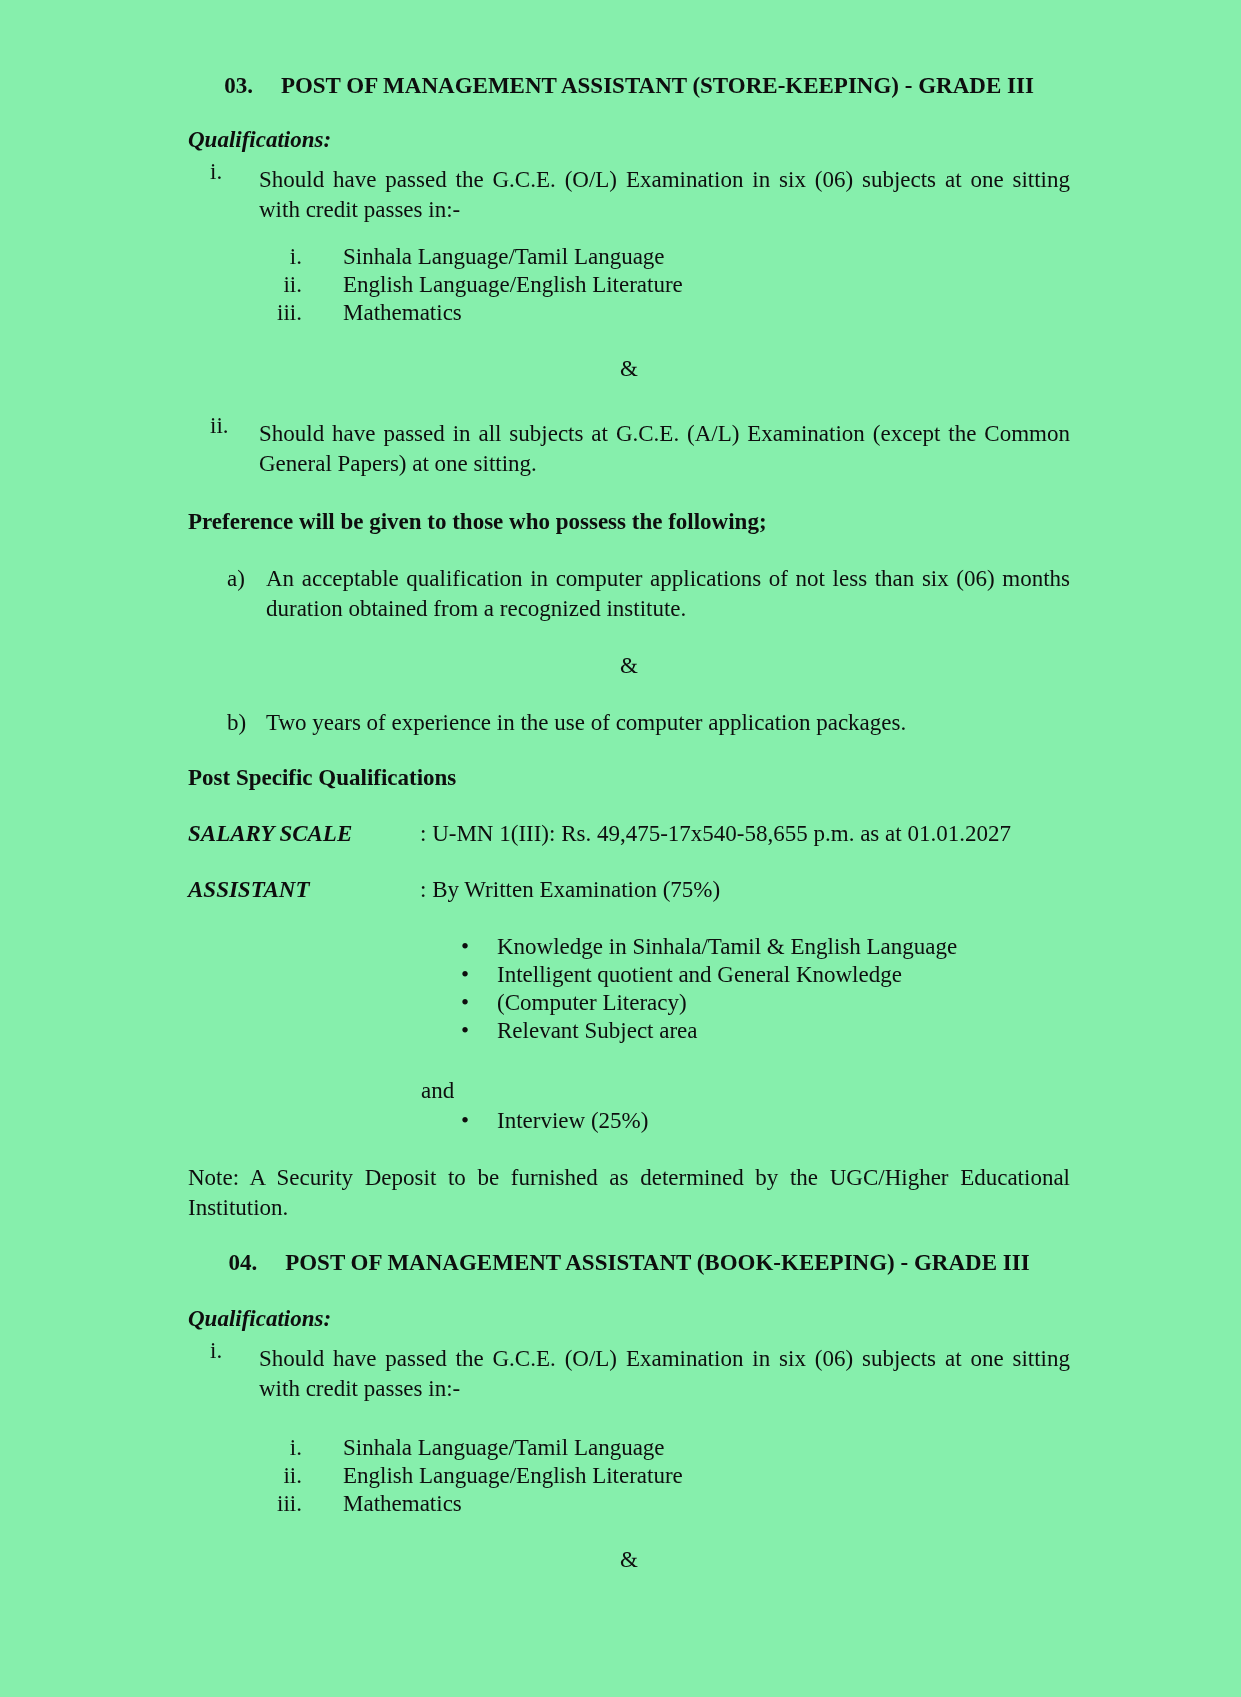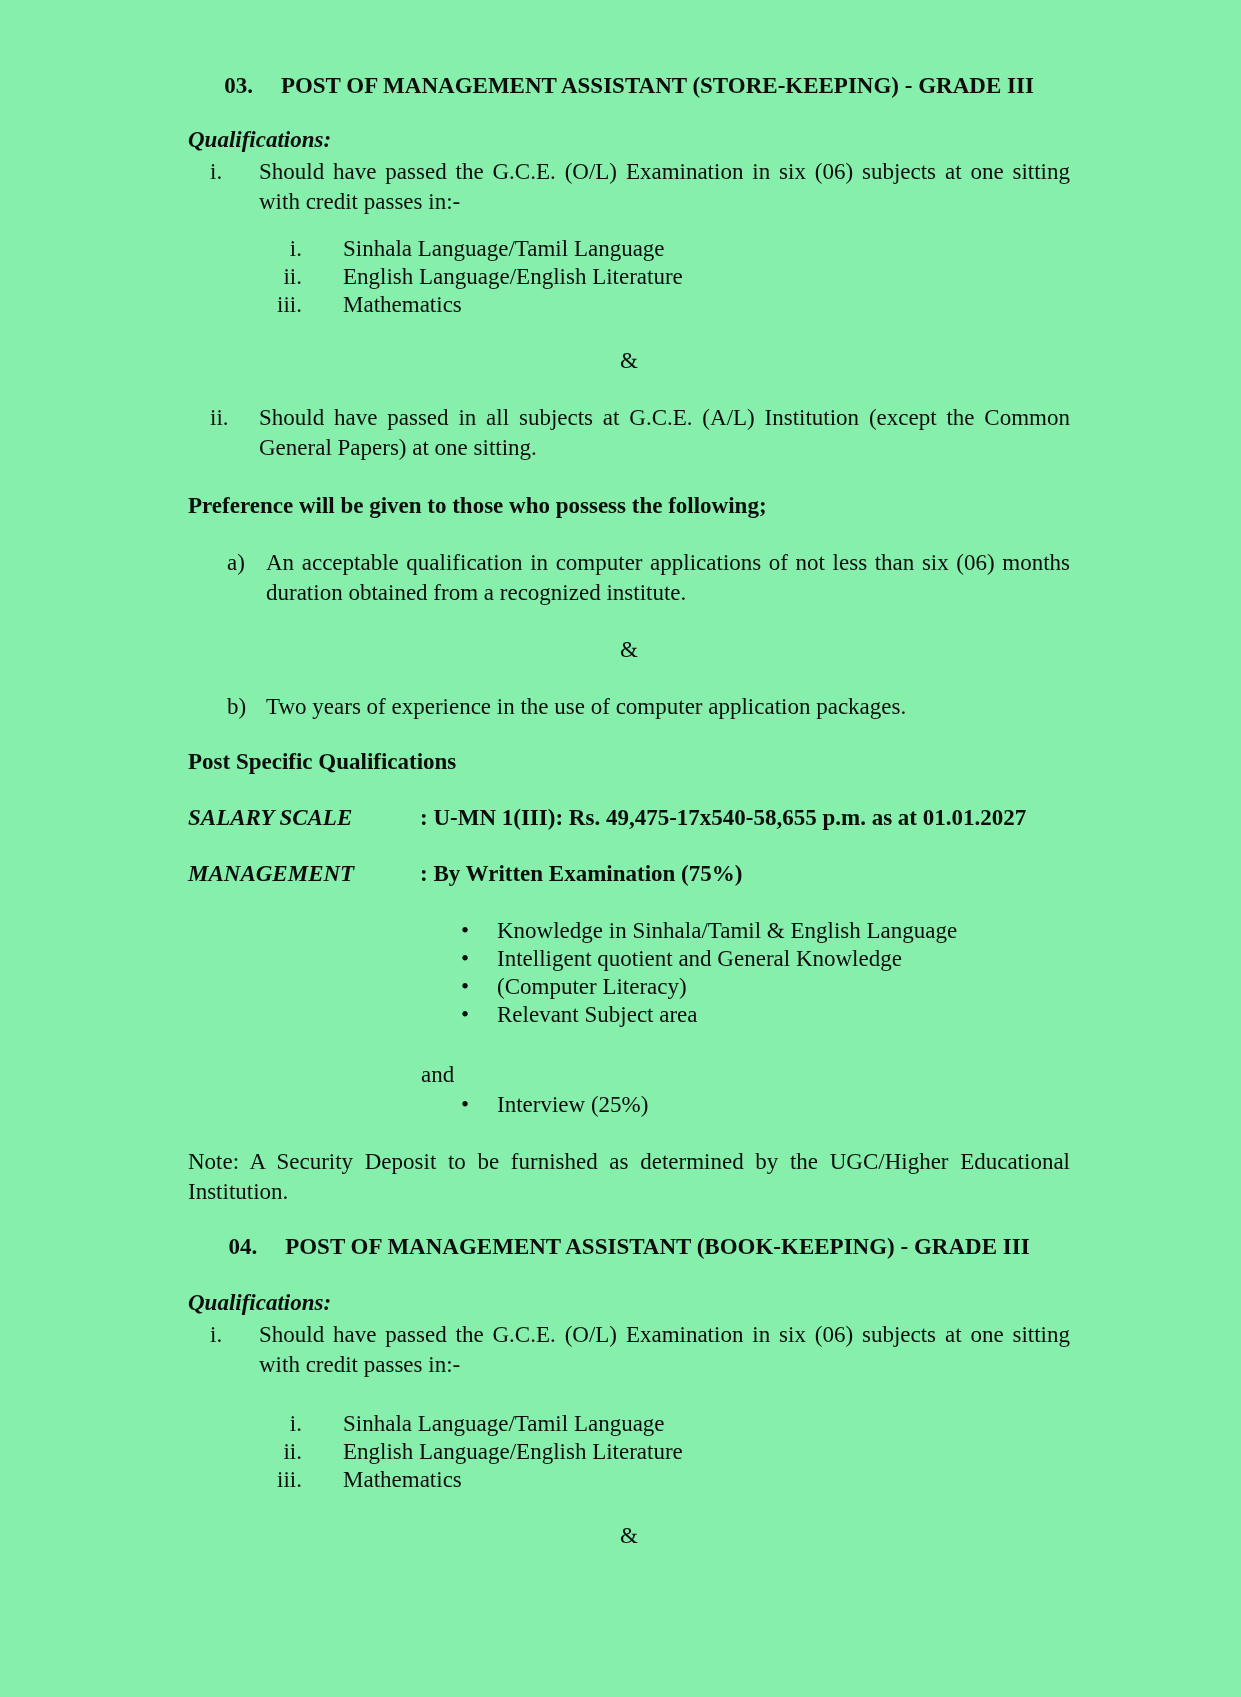--- a/index.html
+++ b/index.html
@@ -24,21 +24,21 @@
     font-weight: bold;
     text-align: center;
     white-space: nowrap;
   }
   .doc-heading .h-num { margin-right: 28px; }
   .quals-label { font-weight: bold; font-style: italic; margin-top: 24px; }
   .quals-label-2 { margin-top: 26px; }
 
   .list-item { display: flex; margin-top: 2px; }
   .l1-marker { flex: none; width: 71px; padding-left: 22px; box-sizing: border-box; }
-  .l1-text { flex: 1; text-align: justify; }
+  .l1-text { flex: 1; text-align: justify; margin-top: 8px; }
   .list-item.mt27 { margin-top: 27px; }
 
   .sub-list { margin-top: 18px; line-height: 28px; }
   .sub-list.mt30 { margin-top: 30px; }
   .sub-item { display: flex; }
   .sub-marker { flex: none; width: 114px; text-align: right; }
   .sub-text { padding-left: 41px; }
 
   .amp { text-align: center; margin-top: 27px; }
 
@@ -46,21 +46,21 @@
   .ps-heading { font-weight: bold; margin-top: 25px; }
 
   .pref-item { display: flex; margin-top: 27px; }
   .pref-marker { flex: none; width: 78px; padding-left: 39px; box-sizing: border-box; }
   .pref-text { flex: 1; text-align: justify; }
 
   .para { margin-top: 26px; text-align: justify; }
 
   .label-row { display: flex; margin-top: 26px; justify-content: flex-end; }
   .row-label { flex: none; width: 232px; font-weight: bold; font-style: italic; }
-  .row-value { flex: 1; font-weight: bold; }
+  .row-value { flex: 1; }
 
   .bullet-list { margin-top: 28px; line-height: 28px; }
   .bullet-item { display: flex; padding-left: 273px; }
   .bullet-glyph { flex: none; width: 36px; }
   .bullet-text { flex: 1; }
 
   .and-label { margin-top: 31px; padding-left: 233px; }
   .interview-row { padding-left: 273px; display: flex; line-height: 30px; }
 
   .note { margin-top: 27px; }
@@ -95,21 +95,21 @@
       <div class="sub-item">
         <span class="sub-marker">iii.</span>
         <span class="sub-text">Mathematics</span>
       </div>
     </div>
 
     <div class="amp">&amp;</div>
 
     <div class="list-item mt27">
       <span class="l1-marker">ii.</span>
-      <span class="l1-text">Should have passed in all subjects at G.C.E. (A/L) Institution (except the Common General Papers) at one sitting.</span>
+      <span class="l1-text">Should have passed in all subjects at G.C.E. (A/L) Examination (except the Common General Papers) at one sitting.</span>
     </div>
 
     <div class="bold-heading">Preference will be given to those who possess the following;</div>
 
     <div class="pref-item">
       <span class="pref-marker">a)</span>
       <span class="pref-text">An acceptable qualification in computer applications of not less than six (06) months duration obtained from a recognized institute.</span>
     </div>
 
     <div class="amp">&amp;</div>
@@ -121,21 +121,21 @@
 
     <div class="ps-heading">Post Specific Qualifications</div>
 
 
     <div class="label-row">
       <span class="row-label">SALARY SCALE</span>
       <span class="row-value">: U-MN 1(III): Rs. 49,475-17x540-58,655 p.m. as at 01.01.2027</span>
     </div>
 
     <div class="label-row">
-      <span class="row-label">MANAGEMENT</span>
+      <span class="row-label">ASSISTANT</span>
       <span class="row-value">: By Written Examination (75%)</span>
     </div>
 
     <div class="bullet-list">
       <div class="bullet-item">
         <span class="bullet-glyph">•</span>
         <span class="bullet-text">Knowledge in Sinhala/Tamil &amp; English Language</span>
       </div>
       <div class="bullet-item">
         <span class="bullet-glyph">•</span>

